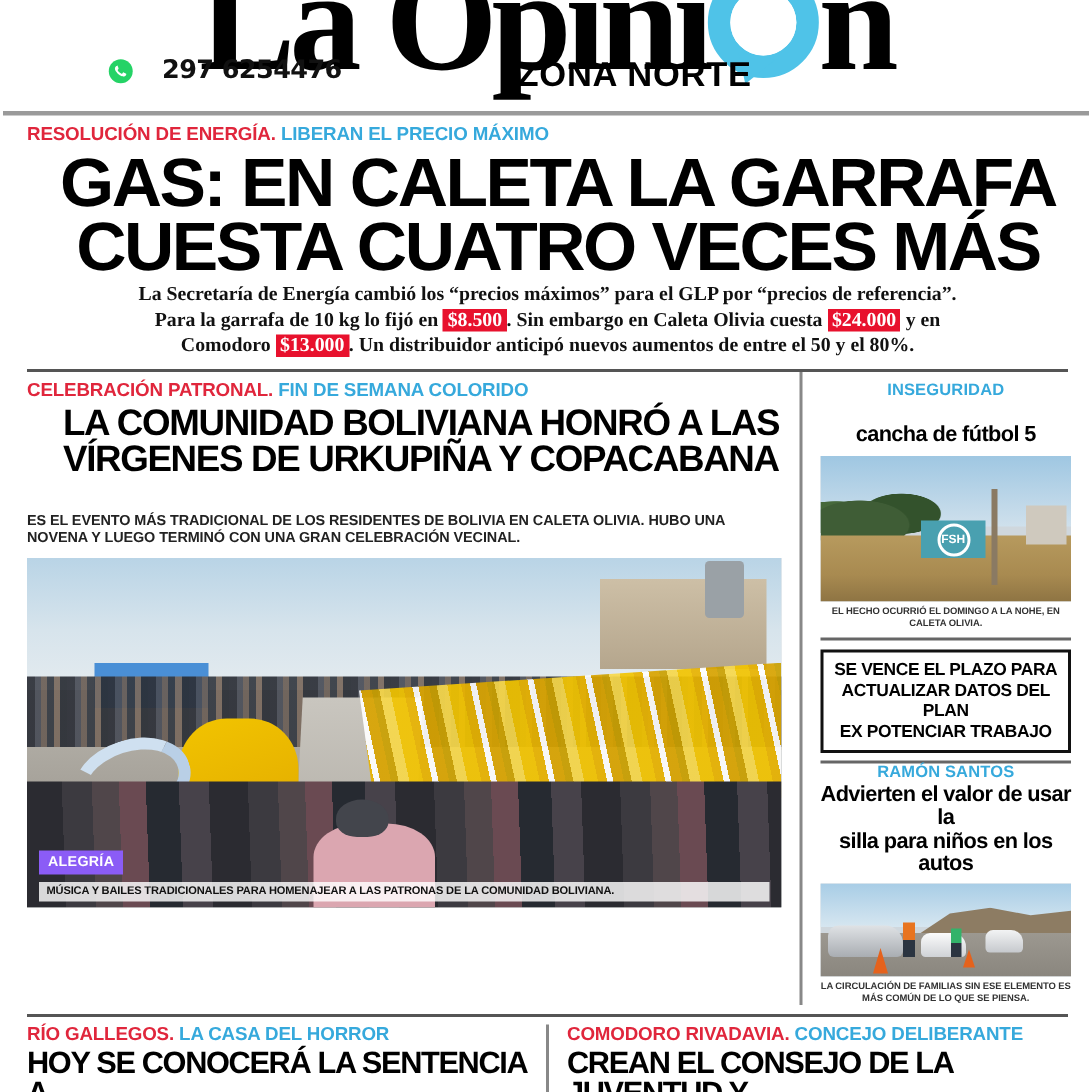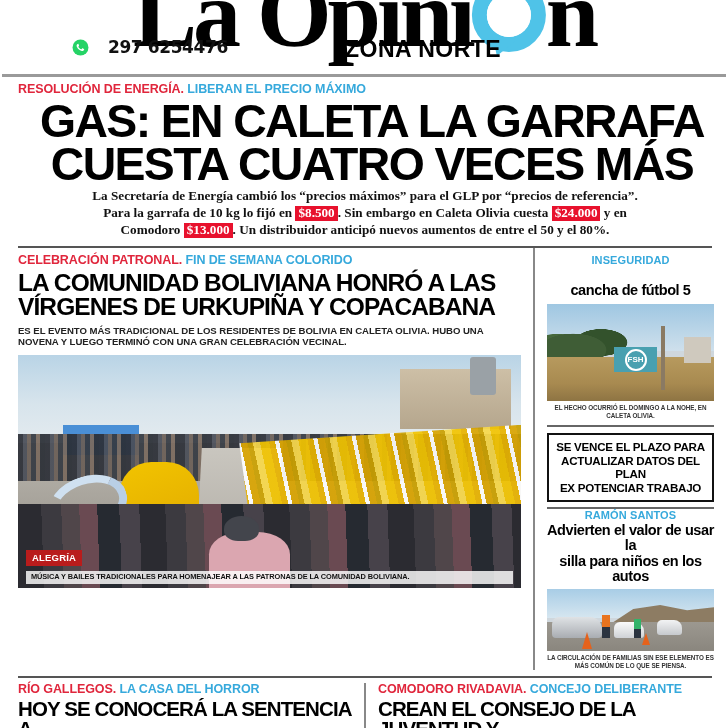--- a/index.html
+++ b/index.html
@@ -82,24 +82,24 @@
   }
   .rule-med { height:2px; background:#555; margin:7px 16px 0 18px; }
 
   
   .body-grid { display:flex; padding:0; }
   .col-main { width:533px; padding:6px 12px 0 18px; position:relative; }
   .col-side { width:195px; padding:6px 14px 0 12px; border-left:2px solid #888; }
 
   .col-main h2 {
     font-weight:700; font-size:24.5px; line-height:1.0;
-    letter-spacing:-0.9px; margin-top:3px; color:#000;
+    letter-spacing:-0.9px; margin-top:3px; color:#000;margin-left:24px;
   }
   .col-main .deck {
-    margin-top:5px; font-weight:700; font-size:9.6px; line-height:1.22;
+    margin-top:22px; font-weight:700; font-size:9.6px; line-height:1.22;
     letter-spacing:-0.05px; color:#222; text-transform:uppercase;
   }
 
   
   .photo { position:relative; overflow:hidden; background:#cfd7dd; }
 
   .photo-parade { height:233px; margin-top:7px; }
   .sky-a { position:absolute; inset:0 0 62% 0;
     background:linear-gradient(#b9d4e6 0%, #d7e4ec 55%, #e4ebef 100%); }
   .ground-a { position:absolute; top:38%; left:0; right:0; bottom:0;
@@ -133,21 +133,21 @@
   .fore-a { position:absolute; left:0; right:0; bottom:0; height:36%;
     background:repeating-linear-gradient(88deg,
       #2b2b31 0 26px,#3c3a40 26px 46px,#50464a 46px 64px,#6a4a52 64px 82px,
       #262a31 82px 104px,#47424a 104px 124px); }
   .fore-pink { position:absolute; left:38%; bottom:0; width:16%; height:24%;
     background:#dba6b0; border-radius:40% 40% 0 0; }
   .fore-head { position:absolute; left:41%; bottom:20%; width:7%; height:11%;
     background:#43454c; border-radius:50% 50% 40% 40%; }
 
   .cap-badge {
-    position:absolute; left:8px; bottom:22px; background:#b91c1c; color:#fff;
+    position:absolute; left:8px; bottom:22px; background:#8b5cf6; color:#fff;
     font-weight:700; font-size:9.5px; letter-spacing:.2px;
     padding:2px 6px 3px 6px; text-transform:uppercase;margin-top:25px;
   }
   .cap-bar {
     position:absolute; left:8px; right:8px; bottom:4px;
     background:rgba(255,255,255,.82); color:#111;
     font-weight:700; font-size:7.4px; letter-spacing:-.1px;
     padding:2px 5px; text-transform:uppercase; line-height:1.2;margin-top:40px;
   }
 

